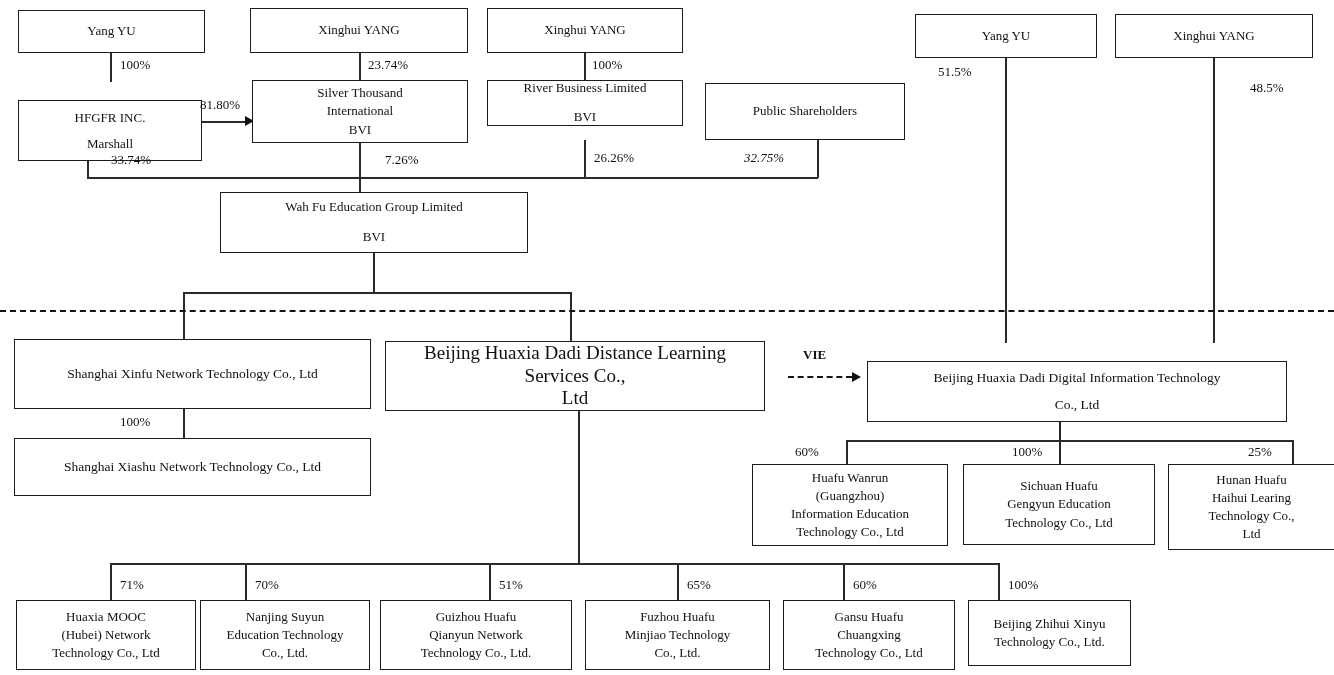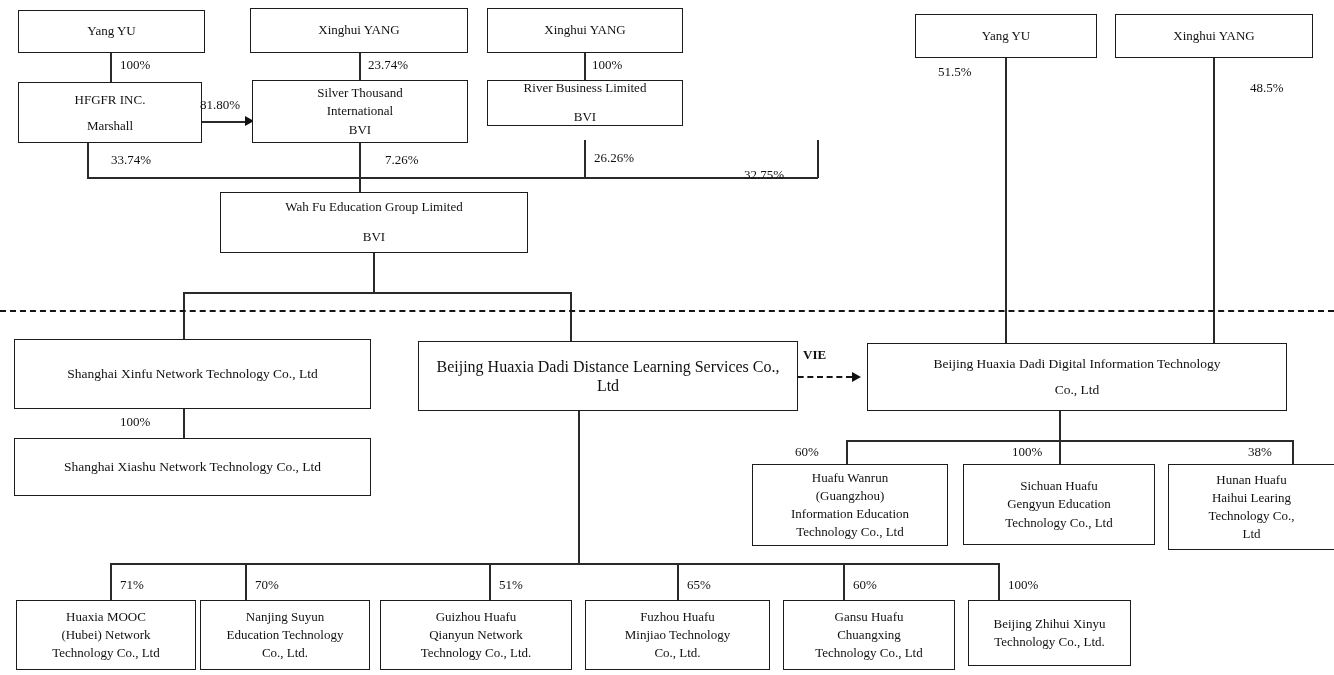--- a/index.html
+++ b/index.html
@@ -5,21 +5,21 @@
   html,body{margin:0;padding:0;background:#ffffff;}
   #canvas{
     position:relative;width:1334px;height:675px;background:#ffffff;
     font-family:"Liberation Serif","DejaVu Serif",serif;color:#111;overflow:hidden;
   }
   .box{
     position:absolute;border:1.5px solid #1c1c1c;background:#fff;
     display:flex;align-items:center;justify-content:center;text-align:center;
     white-space:pre-line;font-size:13px;line-height:1.4;padding:2px 4px;box-sizing:border-box;
   }
-  .lh-wide{line-height:1.95;}
+  .lh-wide{line-height:1.95;margin-top:18px;}
   .vline{position:absolute;width:1.5px;background:#2a2a2a;}
   .hline{position:absolute;height:1.5px;background:#2a2a2a;}
   .pct{position:absolute;font-size:13px;white-space:nowrap;}
   .sep{position:absolute;height:0;border-top:2px dashed #141414;}
   .dash-arrow{position:absolute;height:0;border-top:2.5px dashed #141414;}
   .arrow-e{position:absolute;width:0;height:0;border-top:5.5px solid transparent;
            border-bottom:5.5px solid transparent;border-left:9px solid #111;}
 </style>
 </head>
 <body>
@@ -75,29 +75,30 @@
   <div class="box" style="left:1115px;top:14px;width:198px;height:44px;">Xinghui YANG</div>
 
   <div class="box lh-wide" style="left:18px;top:82px;width:184px;height:61px;">HFGFR INC.
 Marshall</div>
   <div class="box" style="left:252px;top:80px;width:216px;height:63px;">Silver Thousand
 International
 BVI</div>
   <div class="box" style="left:487px;top:80px;width:196px;height:46px;line-height:1.15;">River Business Limited
 
 BVI</div>
+  <div class="box" style="left:705px;top:83px;width:200px;height:57px;">Public Shareholders</div>
 
   <div class="box" style="left:220px;top:192px;width:308px;height:61px;line-height:1.15;">Wah Fu Education Group Limited
 
 BVI</div>
 
   <div class="box" style="left:14px;top:339px;width:357px;height:70px;font-size:13.5px;">Shanghai Xinfu Network Technology Co., Ltd</div>
-  <div class="box" style="left:385px;top:341px;width:380px;height:70px;font-size:16px;line-height:1.2;margin-left:33px;">Beijing Huaxia Dadi Distance Learning Services Co.,
+  <div class="box" style="left:385px;top:341px;width:380px;height:70px;font-size:19px;line-height:1.2;">Beijing Huaxia Dadi Distance Learning Services Co.,
 Ltd</div>
-  <div class="box lh-wide" style="left:867px;top:343px;width:420px;height:68px;font-size:13.5px;">Beijing Huaxia Dadi Digital Information Technology
+  <div class="box lh-wide" style="left:867px;top:343px;width:420px;height:61px;font-size:13.5px;">Beijing Huaxia Dadi Digital Information Technology
 Co., Ltd</div>
 
   <div class="box" style="left:14px;top:438px;width:357px;height:58px;font-size:13.5px;">Shanghai Xiashu Network Technology Co., Ltd</div>
 
   <div class="box" style="left:752px;top:464px;width:196px;height:82px;">Huafu Wanrun
 (Guangzhou)
 Information Education
 Technology Co., Ltd</div>
   <div class="box" style="left:963px;top:464px;width:192px;height:81px;">Sichuan Huafu
 Gengyun Education
@@ -125,28 +126,28 @@
   <div class="box" style="left:968px;top:600px;width:163px;height:66px;">Beijing Zhihui Xinyu
 Technology Co., Ltd.</div>
 
   <span class="pct" style="left:120px;top:57px;">100%</span>
   <span class="pct" style="left:368px;top:57px;">23.74%</span>
   <span class="pct" style="left:200px;top:97px;">81.80%</span>
   <span class="pct" style="left:592px;top:57px;">100%</span>
   <span class="pct" style="left:100px;top:152px;margin-left:11px;">33.74%</span>
   <span class="pct" style="left:385px;top:152px;">7.26%</span>
   <span class="pct" style="left:594px;top:150px;">26.26%</span>
-  <span class="pct" style="left:744px;top:167px;">32.75%</span>
+  <span class="pct" style="left:744px;top:150px;font-style:italic;">32.75%</span>
   <span class="pct" style="left:938px;top:64px;">51.5%</span>
   <span class="pct" style="left:1250px;top:80px;">48.5%</span>
   <span class="pct" style="left:120px;top:414px;">100%</span>
   <span class="pct" style="left:803px;top:347px;font-weight:bold;">VIE</span>
   <span class="pct" style="left:795px;top:444px;">60%</span>
   <span class="pct" style="left:1012px;top:444px;">100%</span>
-  <span class="pct" style="left:1248px;top:444px;">38%</span>
+  <span class="pct" style="left:1248px;top:444px;">25%</span>
   <span class="pct" style="left:120px;top:577px;">71%</span>
   <span class="pct" style="left:255px;top:577px;">70%</span>
   <span class="pct" style="left:499px;top:577px;">51%</span>
   <span class="pct" style="left:687px;top:577px;">65%</span>
   <span class="pct" style="left:853px;top:577px;">60%</span>
   <span class="pct" style="left:1008px;top:577px;">100%</span>
 
 </div>
 
 </body></html>

